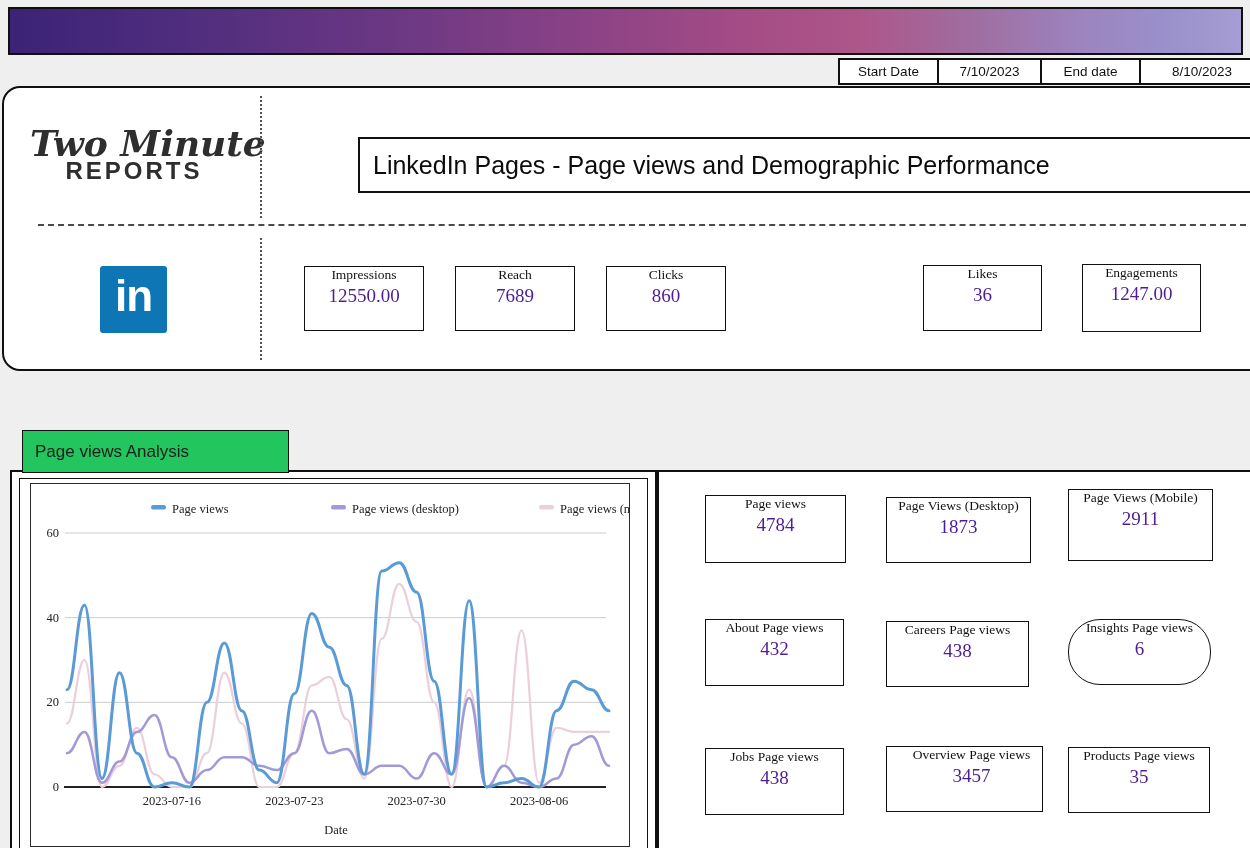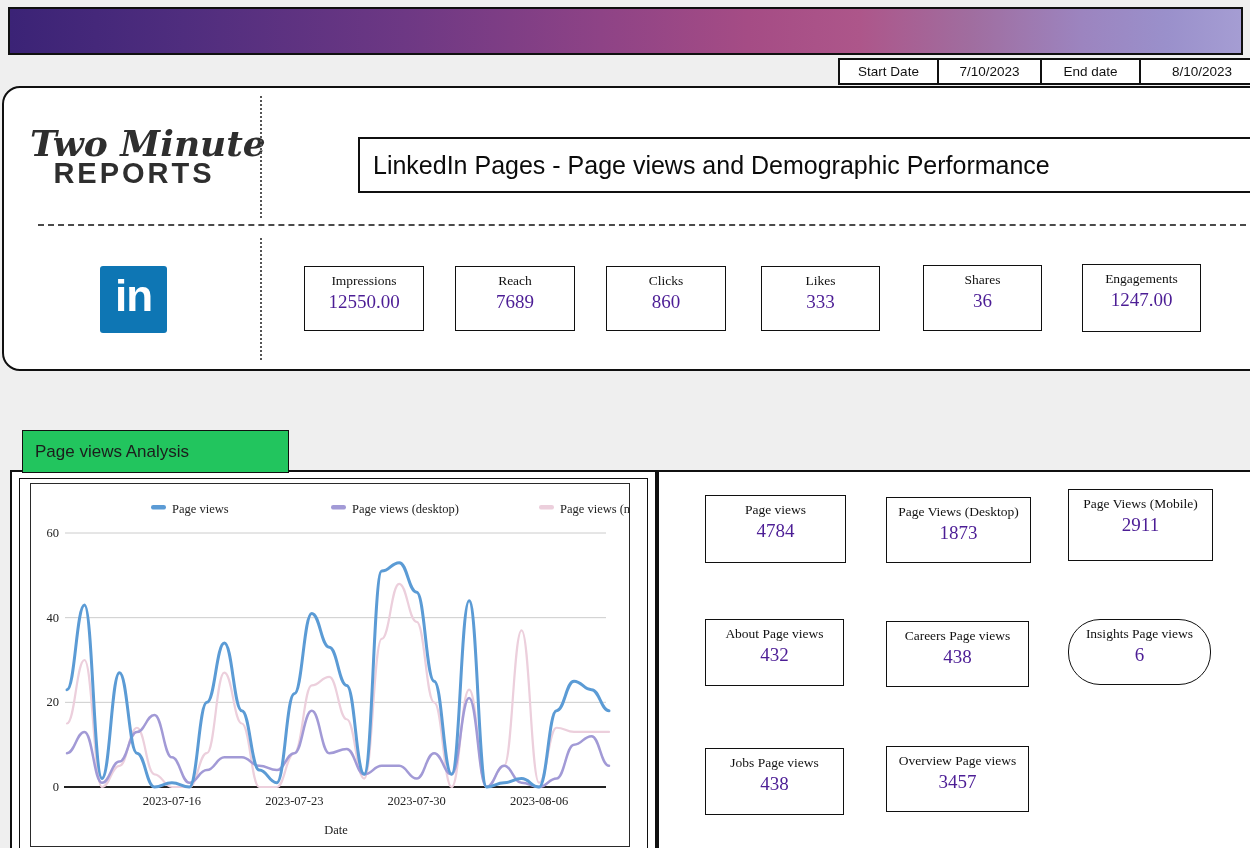--- a/index.html
+++ b/index.html
@@ -22,36 +22,36 @@
   .date-strip{left:818px;top:58px;height:23px;display:flex;background:#fff;border:2px solid #101010;margin-left:20px;}
   .date-cell{display:flex;align-items:center;justify-content:center;font-size:13.5px;color:#111;}
   .date-cell + .date-cell{border-left:2px solid #101010;}
 
   
   .header-card{left:2px;top:86px;width:1262px;height:281px;background:#fff;
     border:2px solid #101010;border-radius:18px;}
   .logo-block{left:30px;top:122px;width:208px;text-align:center;color:#2e2e2e;}
   .logo-script{font-family:"DejaVu Serif",serif;font-style:italic;font-weight:bold;
     font-size:36px;letter-spacing:0px;white-space:nowrap;}
-  .logo-caps{font-family:"Liberation Sans",sans-serif;font-weight:900;font-size:29px;
+  .logo-caps{font-family:"Liberation Sans",sans-serif;font-weight:900;font-size:24px;
     letter-spacing:3px;margin-top:-7px;}
   .vdot-sep{border-left:2px dotted #555;width:0;}
   .hdash-sep{left:38px;top:224px;width:1208px;height:0;border-top:2px dashed #4a4a4a;}
   .title-box{left:358px;top:137px;width:902px;height:52px;border:2px solid #101010;
     display:flex;align-items:center;background:#fff;}
   .title-box span{font-size:25px;color:#0b0b0b;padding-left:13px;white-space:nowrap;}
   .li-badge{left:100px;top:266px;width:67px;height:67px;background:#0e76b4;border-radius:3px;
     display:flex;align-items:center;justify-content:center;}
   .li-badge span{color:#fff;font-weight:bold;font-size:44px;line-height:40px;
     font-family:"Liberation Sans",sans-serif;letter-spacing:-1px;padding-bottom:8px;}
 
   
   .metric-box{background:#fff;border:1.5px solid #101010;text-align:center;
     font-family:"Liberation Serif",serif;}
-  .metric-label{font-size:13.5px;color:#111;margin-top:6px;}
+  .metric-label{font-size:13.5px;color:#111;margin-top:0;}
   .metric-value{font-size:19px;color:#4c1d95;margin-top:2px;}
 
   
   .section-label{left:22px;top:430px;width:265px;height:41px;background:#22c55e;
     border:1.5px solid #101010;display:flex;align-items:center;z-index:3;}
   .section-label span{font-size:17px;padding-left:12px;color:#1c1c1c;}
 
   
   .left-panel{left:10px;top:470px;width:643px;height:380px;background:#fff;
     border:2px solid #101010;border-bottom:none;z-index:1;}
@@ -103,26 +103,22 @@
     <div class="metric-value">12550.00</div>
   </div>
   <div class="abs metric-box" style="left:455px;top:266px;width:118px;height:63px;">
     <div class="metric-label">Reach</div>
     <div class="metric-value">7689</div>
   </div>
   <div class="abs metric-box" style="left:606px;top:266px;width:118px;height:63px;">
     <div class="metric-label">Clicks</div>
     <div class="metric-value">860</div>
   </div>
-  <div class="abs metric-box" style="left:761px;top:266px;width:117px;height:63px;">
+  <div class="abs metric-box" style="left:923px;top:265px;width:117px;height:64px;">
     <div class="metric-label">Likes</div>
-    <div class="metric-value">333</div>
-  </div>
-  <div class="abs metric-box" style="left:923px;top:265px;width:117px;height:64px;">
-    <div class="metric-label">Shares</div>
     <div class="metric-value">36</div>
   </div>
   <div class="abs metric-box" style="left:1082px;top:264px;width:117px;height:66px;">
     <div class="metric-label">Engagements</div>
     <div class="metric-value">1247.00</div>
   </div>
 
   <div class="abs section-label">
     <span>Page views Analysis</span>
   </div>
@@ -181,18 +177,22 @@
   </div>
   <div class="abs metric-box scorecard" style="left:1068px;top:619px;width:141px;height:64px;border-radius:32px;">
     <div class="metric-label">Insights Page views</div>
     <div class="metric-value">6</div>
   </div>
 
   <div class="abs metric-box scorecard" style="left:705px;top:748px;width:137px;height:65px;">
     <div class="metric-label">Jobs Page views</div>
     <div class="metric-value">438</div>
   </div>
-  <div class="abs metric-box scorecard" style="left:886px;top:746px;width:141px;height:64px;">
+  <div class="abs metric-box scorecard" style="left:886px;top:746px;width:141px;height:64px;padding-left:14px;">
     <div class="metric-label">Overview Page views</div>
     <div class="metric-value">3457</div>
+  </div>
+  <div class="abs metric-box scorecard" style="left:1068px;top:747px;width:140px;height:64px;">
+    <div class="metric-label">Products Page views</div>
+    <div class="metric-value">35</div>
   </div>
 
 </div>
 
 </body></html>

